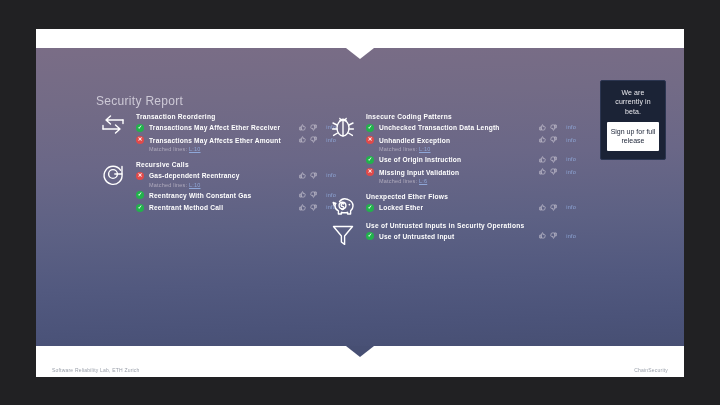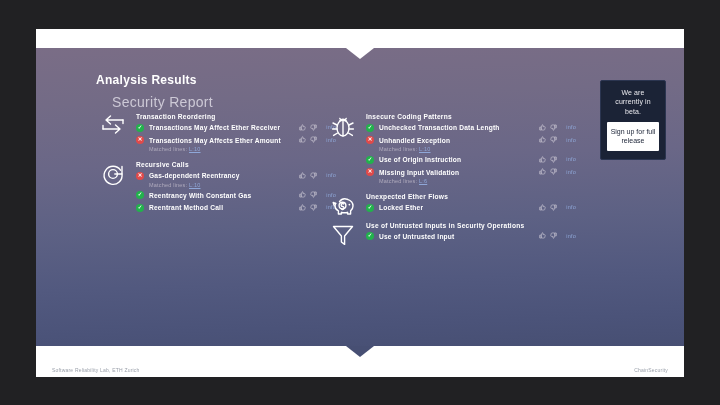--- a/index.html
+++ b/index.html
@@ -70,22 +70,22 @@
     font-size: 5px; color: #9aa0aa;
     letter-spacing: .2px;
   }
   
   #title {
     position: absolute; left: 60px; top: 44px;
     font-size: 12px; font-weight: 700;
     color: #ffffff; letter-spacing: .3px;
   }
   #subtitle {
-    position: absolute; left: 76px; top: 65px;
-    font-size: 14px; font-weight: 400;
+    position: absolute; left: 60px; top: 65px;
+    font-size: 12px; font-weight: 400;
     color: #cdc9d6; letter-spacing: .3px;
   }
   
   .col { position: absolute; top: 84px; }
   #col-left  { left: 60px;  width: 240px; }
   #col-right { left: 290px; width: 250px; }
 
   .group { position: relative; margin-bottom: 9px; padding-left: 40px; }
   .group-icon {
     position: absolute; left: 0; top: 1px;
@@ -160,21 +160,20 @@
 <body>
 
 <div id="frame">
   <div id="page">
 
     <div id="topstrip"></div>
     <div id="hero"></div>
     <div class="notch-top"></div>
     <div class="notch-bottom"></div>
 
-    <div id="title">Analysis Results</div>
     <div id="subtitle">Security Report</div>
 
     <div class="col" id="col-left">
         <div class="group">
           <div class="group-icon">
             <svg width="26" height="22" viewBox="0 0 26 22">
               <path fill="none" stroke="currentColor" stroke-width="1.4" stroke-linecap="round" stroke-linejoin="round" d="M23 6 H6 M6 6 l4.5 -4 M6 6 l4.5 4"></path>
               <path fill="none" stroke="currentColor" stroke-width="1.4" stroke-linecap="round" stroke-linejoin="round" d="M3 15 H20 M20 15 l-4.5 -4 M20 15 l-4.5 4"></path>
               <path fill="none" stroke="currentColor" stroke-width="1.4" stroke-linecap="round" stroke-linejoin="round" d="M23 6 v3.5 M3 15 v-3.5"></path>
             </svg>

